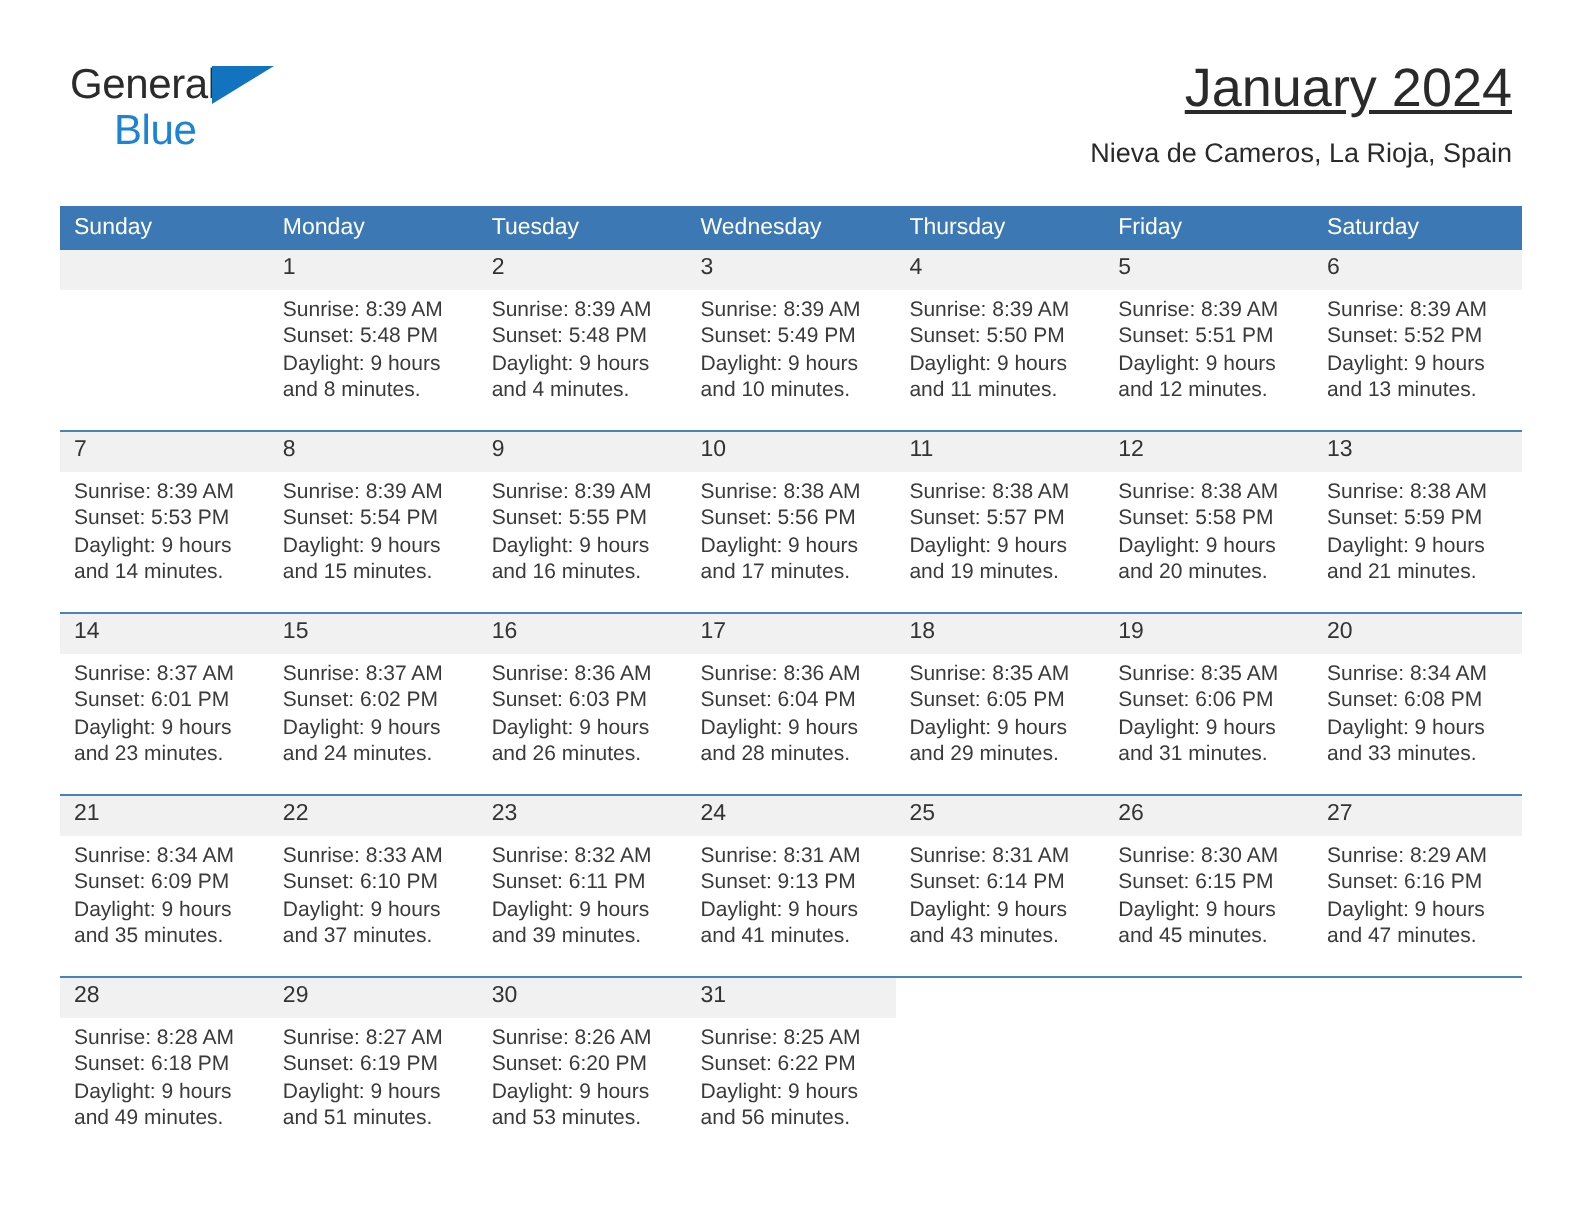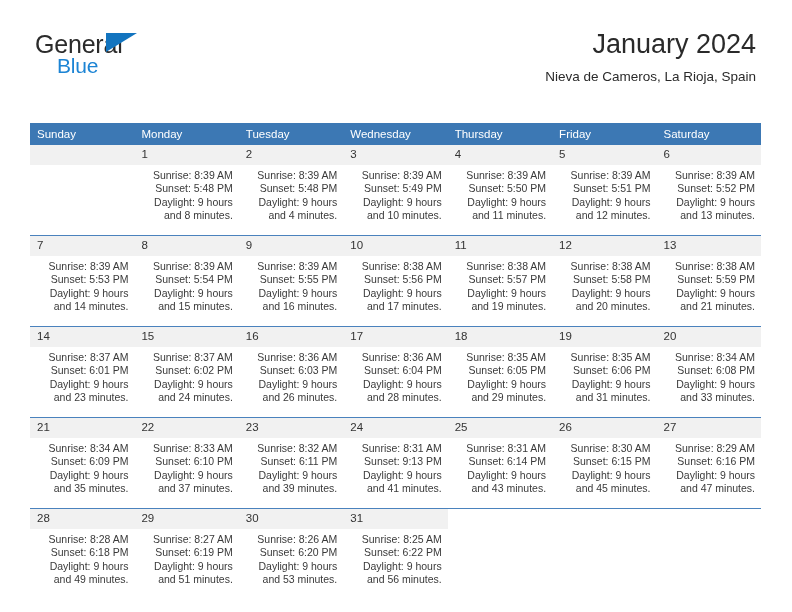--- a/index.html
+++ b/index.html
@@ -32,21 +32,21 @@
     position: absolute;
     left: 35px;
     top: 32px;
     width: 200px;
     height: 48px;
     line-height: 1;
   }
   .logo-row1 {
     position: relative;
     display: block;
-    font-size: 25px;
+    font-size: 21px;
     letter-spacing: -0.2px;
     color: #2b2b2b;
     height: 22px;
   }
   .logo-tri {
     position: absolute;
     left: 71px;
     top: 1px;
     width: 0;
     height: 0;
@@ -68,38 +68,38 @@
     top: 28px;
     text-align: right;
   }
   .cal-title {
     font-size: 27px;
     color: #2a2a2a;
     line-height: 32px;
     font-weight: normal;
     margin: 0;
     white-space: nowrap;
+    text-decoration: underline;
   }
   .cal-sub {
     font-size: 13.5px;
     color: #2a2a2a;
     line-height: 18px;
     margin: 8px 0 0 0;
     white-space: nowrap;
   }
 
   
   .cal {
     position: absolute;
     left: 30px;
     top: 103px;
     width: 731px;
     border-collapse: collapse;
     table-layout: fixed;
-    margin-top: 20px;
   }
   .cal th {
     background: #3c78b4;
     color: #ffffff;
     font-size: 11.5px;
     font-weight: normal;
     text-align: left;
     padding: 4px 0 5px 7px;
     height: 13px;
     border: none;
@@ -134,21 +134,20 @@
     background: #ffffff;
   }
   td.blank .daynum {
     background: #ffffff;
   }
   .info {
     padding: 4px 6px 0 7px;
     font-size: 10.5px;
     line-height: 13.4px;
     color: #3a3a3a;
-    text-align: right;
   }
   .info div {
     white-space: nowrap;
   }
 </style>
 </head>
 <body>
 
 <div class="page">
 

